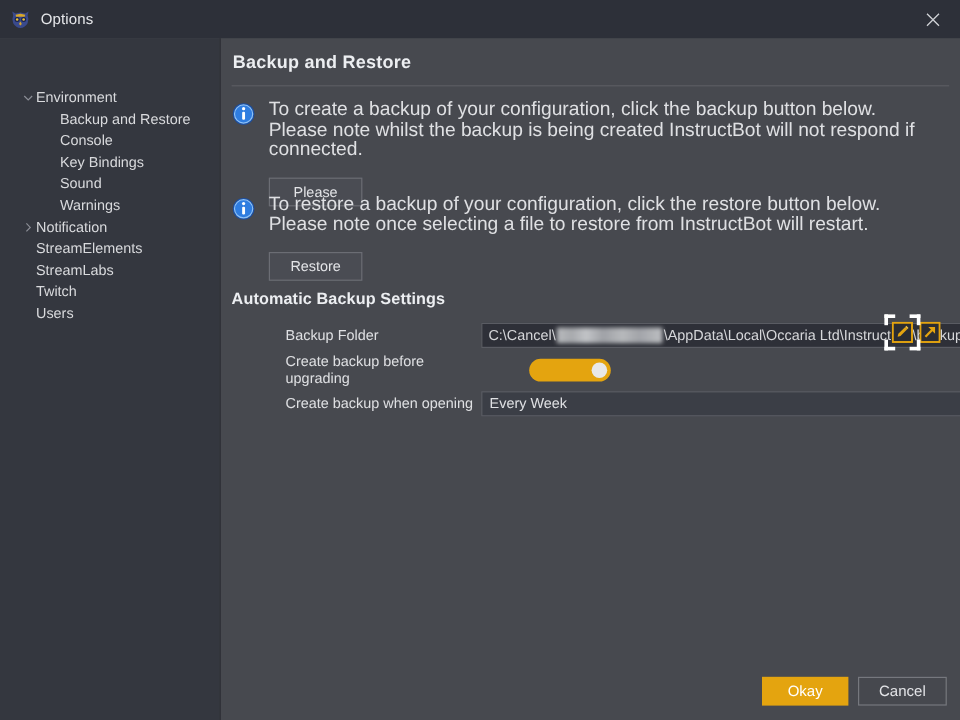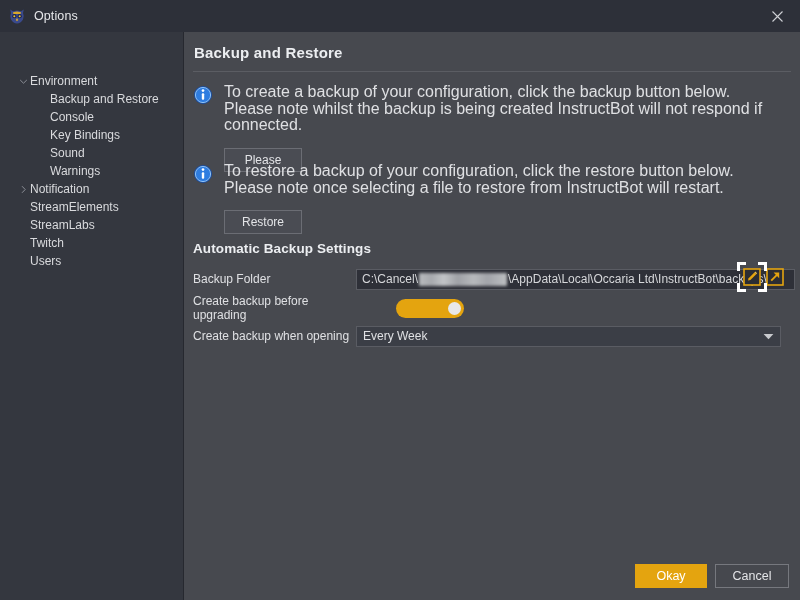--- a/index.html
+++ b/index.html
@@ -169,20 +169,21 @@
     left: 9px;
     display: flex;
     align-items: center;
     height: 22px;
   }
   .form-label {
     width: 163px;
     font-size: 12px;
     color: #dfe0e3;
     flex: 0 0 auto;
+    margin-left: 45px;
   }
 
   .path-field {
     position: relative;
     width: 439px; height: 21px;
     background: #2e3038;
     border: 1px solid #5a5c63;
     box-sizing: border-box;
     display: flex;
     align-items: center;

